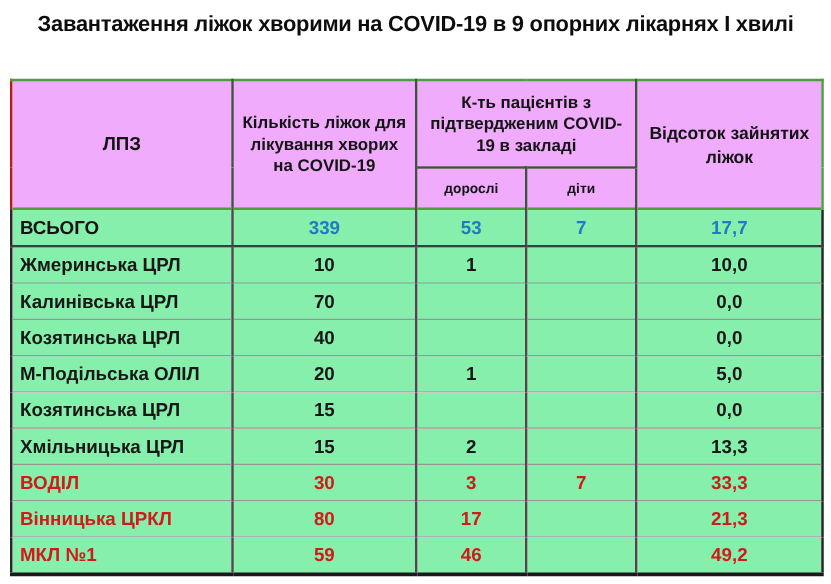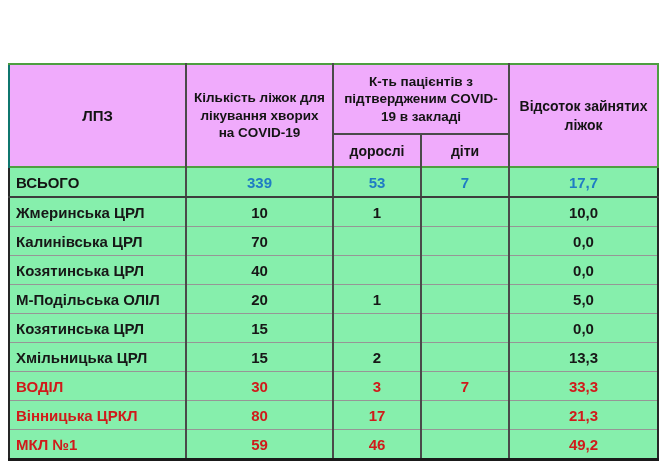--- a/index.html
+++ b/index.html
@@ -17,24 +17,24 @@
   th,td{padding:0 4px;overflow:hidden;}
   
   thead th{
     background:#f0abfc;color:#141414;font-weight:bold;vertical-align:middle;
     text-align:center;border-left:2px solid #4a4a4a;border-right:2px solid #4a4a4a;
   }
   th.h-lpz{font-size:15px;}
   th.h-beds{font-size:13.5px;line-height:1.32;}
   th.h-pat{font-size:13.5px;line-height:1.3;}
   th.h-pct{font-size:14px;line-height:1.35;}
-  th.h-sub{font-size:14px;border-top:2px solid #4a4a4a;}
+  th.h-sub{font-size:11px;border-top:2px solid #4a4a4a;}
   
   thead tr:first-child th{border-top:2px solid #4e9e41;}
-  thead th:first-child{border-left:2px solid #0f766e;}
+  thead th:first-child{border-left:2px solid #b91c1c;}
   thead th:last-child{border-right:2px solid #4e9e41;}
   
   tbody td{
     background:#86efac;font-weight:bold;font-size:15px;color:#171717;
     border-left:2px solid #4a4a4a;border-right:2px solid #4a4a4a;
     border-top:1px solid #969696;border-bottom:1px solid #969696;
     height:28px;vertical-align:middle;
   }
   tbody td.name{text-align:left;padding-left:6px;}
   tbody td.num{text-align:center;}
@@ -43,20 +43,21 @@
   tbody tr.total td{border-top:2px solid #4e9e41;border-bottom:2px solid #3d3d3d;}
   tbody tr.total td{color:#1f7cc4;}
   tbody tr.total td.name{color:#141414;}
   tbody tr.red td{color:#d01b1b;}
   tbody tr:last-child td{border-bottom:3px solid #1a1a1a;}
 </style>
 </head>
 <body>
 
 <div class="page-title">
+  <div>Завантаження ліжок хворими на COVID-19 в 9 опорних лікарнях І хвилі</div>
 </div>
 
 <div class="tbl-wrap">
 <table>
   <colgroup>
     <col style="width:177px">
         <col style="width:147px">
         <col style="width:88px">
         <col style="width:88px">
         <col style="width:149px">

